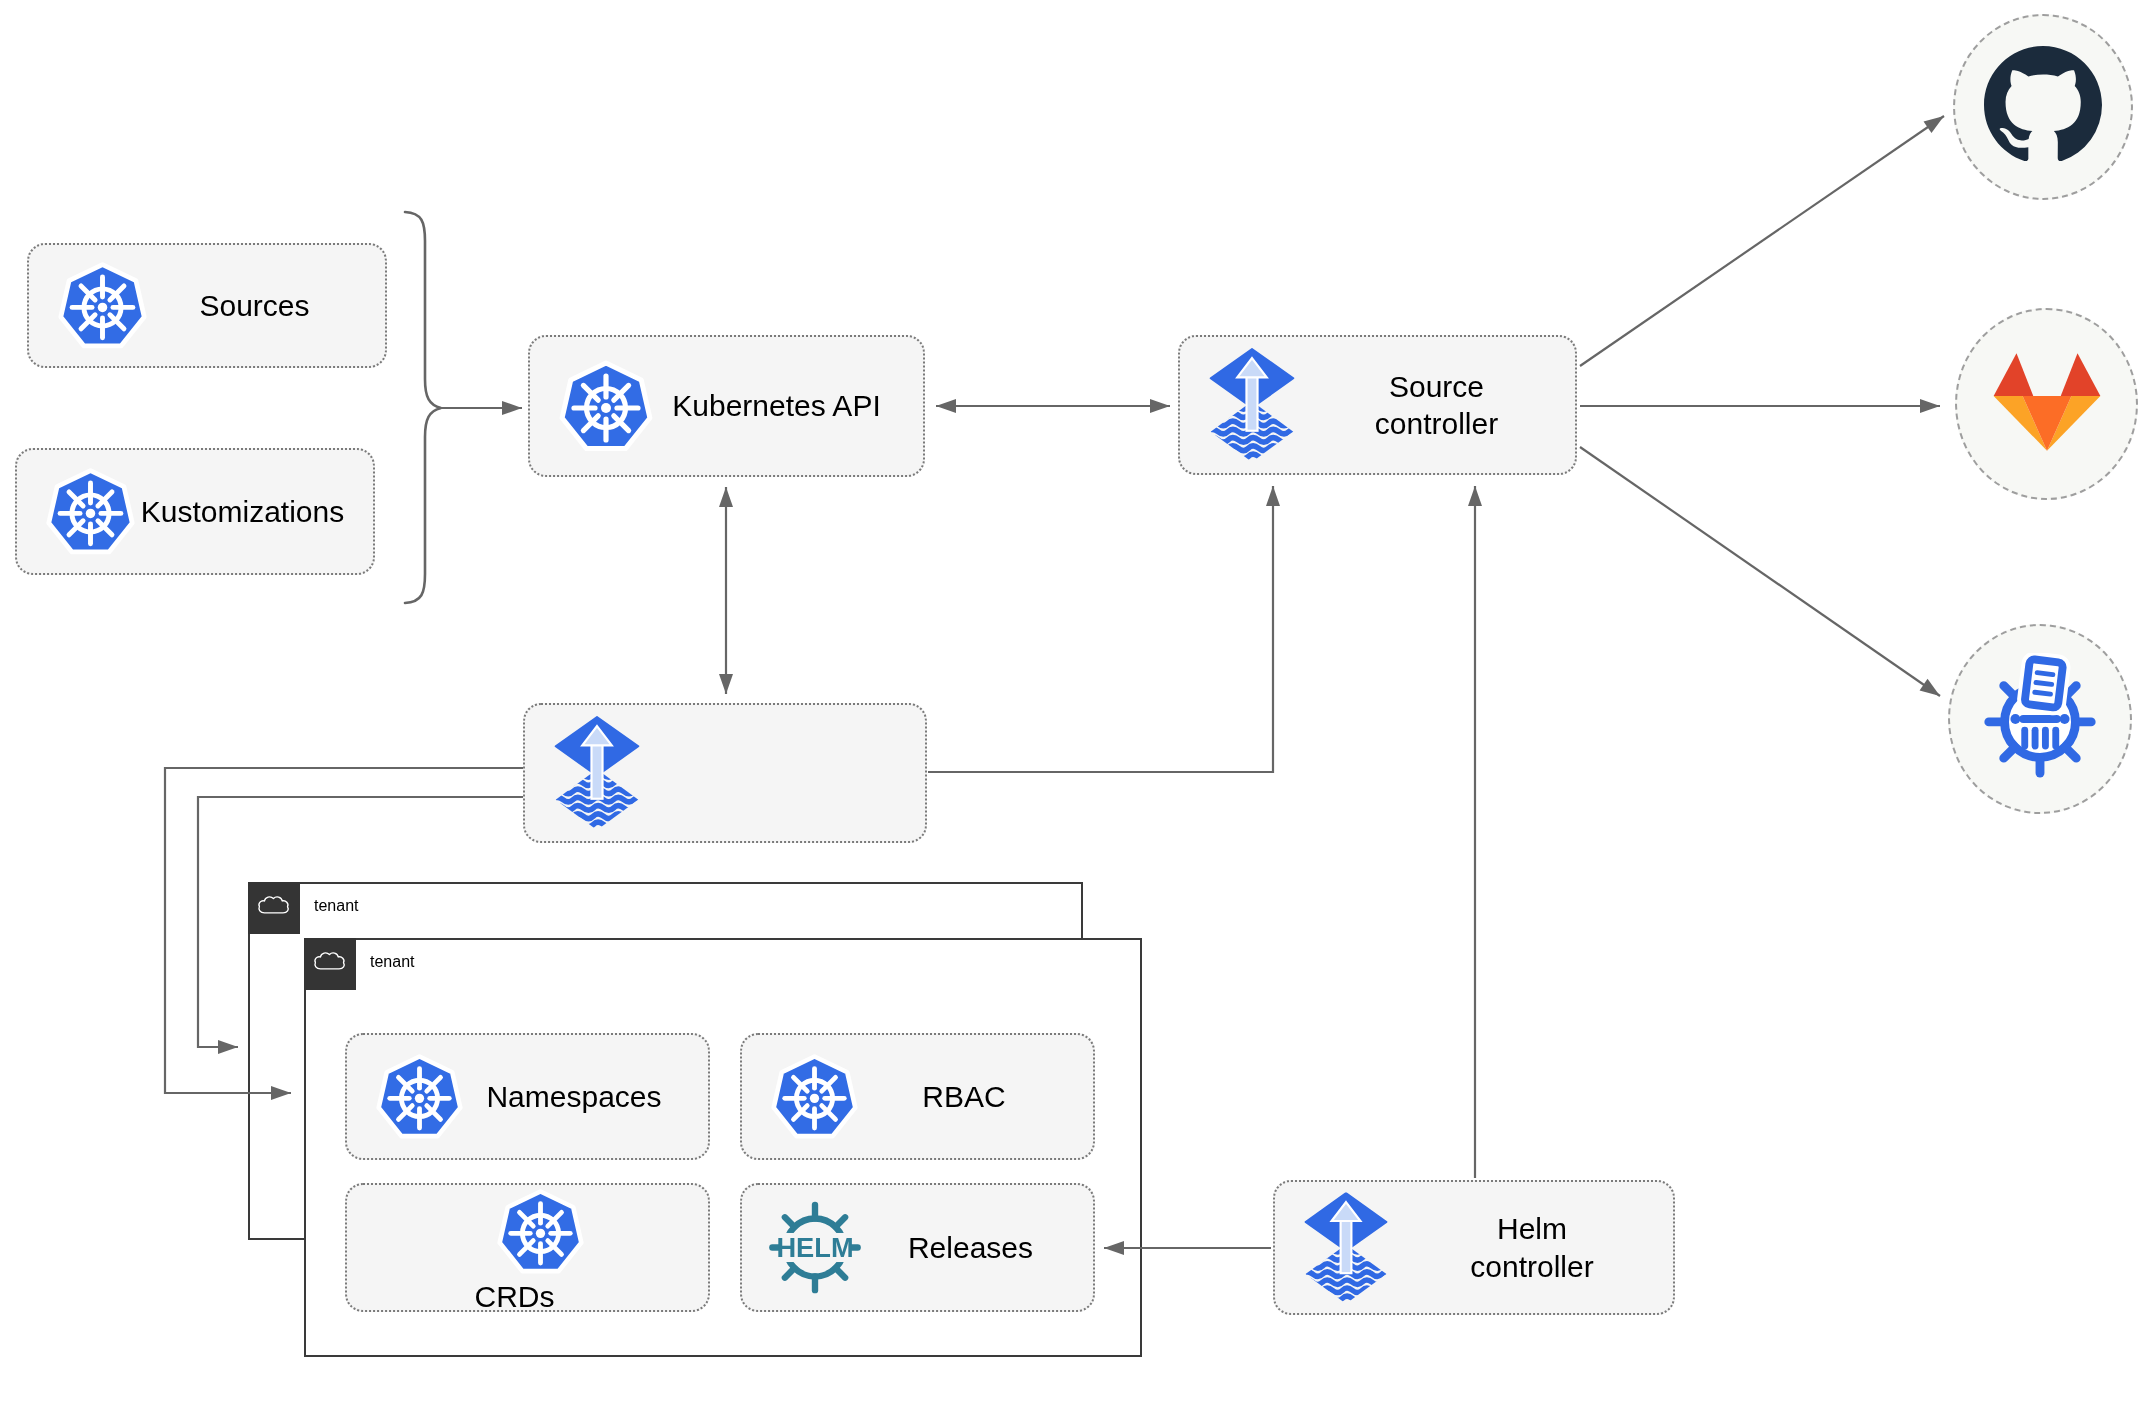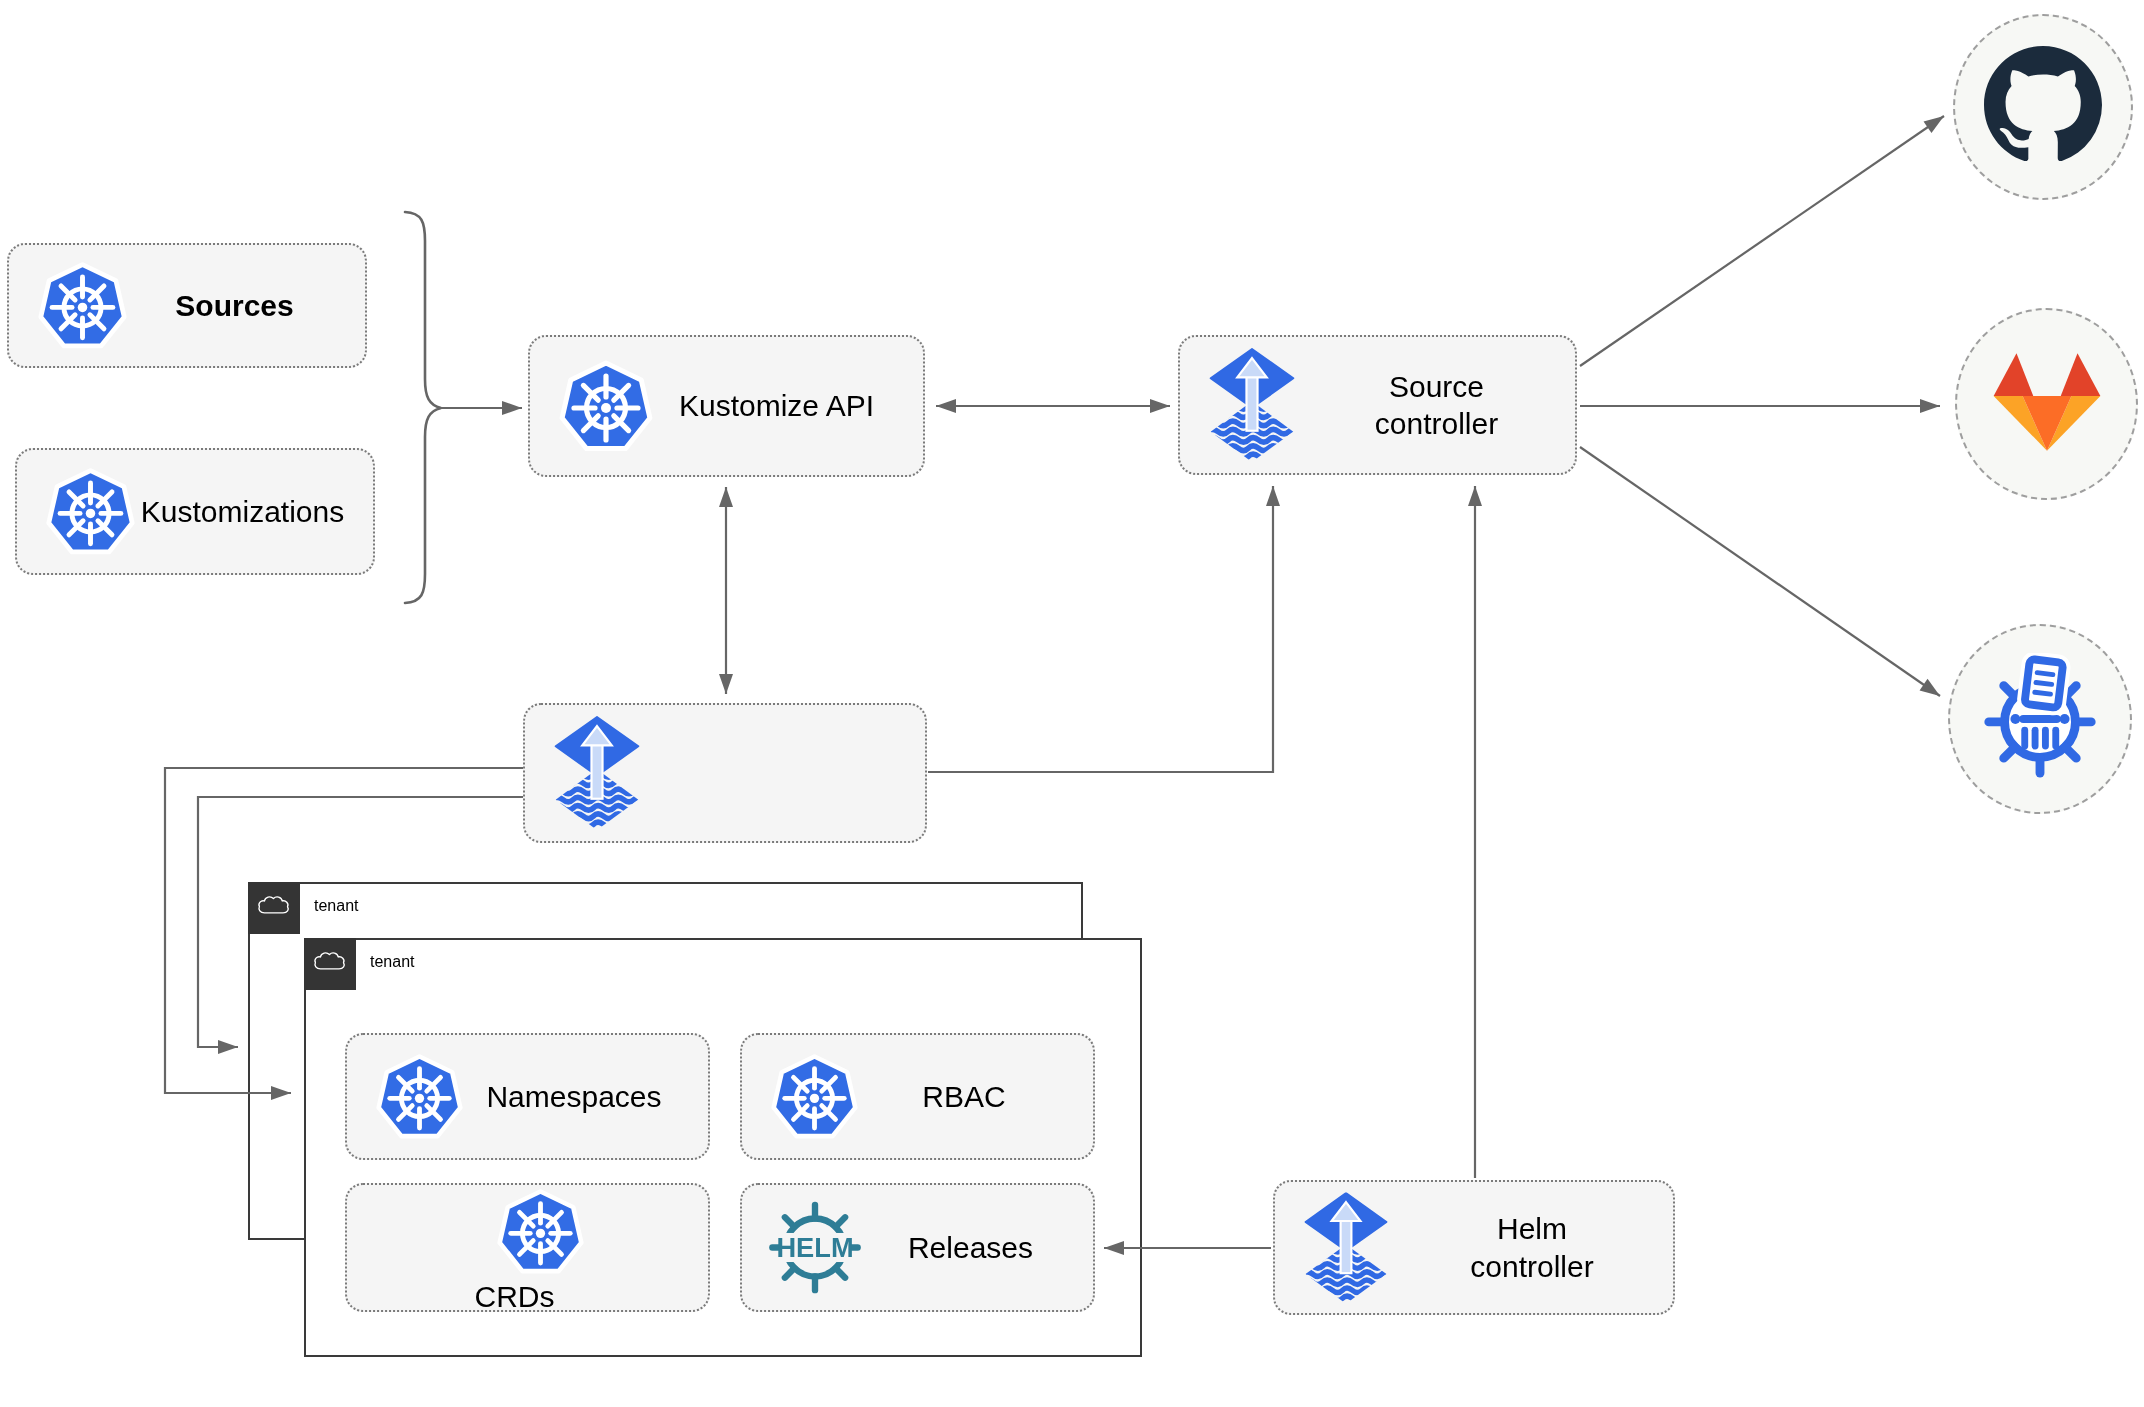--- a/index.html
+++ b/index.html
@@ -13,21 +13,21 @@
     background:#f5f5f5;border:2px dotted #7a7a7a;border-radius:18px;
     box-sizing:border-box;z-index:3;
   }
   .node .ic{flex:0 0 auto;margin-left:26px;display:flex;align-items:center;}
   .node .lbl{
     flex:1;text-align:center;font-size:30px;line-height:1.25;color:#000;
     padding-right:26px;
   }
   .node .lbl.two{max-width:190px;margin:0 auto;padding-right:0;}
   
-  #n-sources{left:7px;top:243px;width:360px;height:125px;font-weight:bold;}
+  #n-sources{left:27px;top:243px;width:360px;height:125px;}
   #n-kustomizations{left:15px;top:448px;width:360px;height:127px;}
   #n-api{left:528px;top:335px;width:397px;height:142px;}
   #n-source{left:1178px;top:335px;width:399px;height:140px;}
   #n-kustomize{left:523px;top:703px;width:404px;height:140px;}
   #n-helm{left:1273px;top:1180px;width:402px;height:135px;}
   #n-namespaces{left:345px;top:1033px;width:365px;height:127px;z-index:4;}
   #n-rbac{left:740px;top:1033px;width:355px;height:127px;z-index:4;}
   #n-crds{left:345px;top:1183px;width:365px;height:129px;z-index:4;flex-direction:column;}
   #n-releases{left:740px;top:1183px;width:355px;height:129px;z-index:4;}
   #n-releases .ic{margin-left:14px;justify-content:center;}
@@ -122,21 +122,21 @@
     </span>
     <span class="lbl">Kustomizations</span>
   </div>
 
   <div class="node" id="n-api">
     <span class="ic">
       <svg width="100" height="100" viewBox="0 0 100 100">
           <use href="#sym-k8s"></use>
         </svg>
     </span>
-    <span class="lbl">Kustomize API</span>
+    <span class="lbl">Kubernetes API</span>
   </div>
 
   <div class="node" id="n-source">
     <span class="ic">
       <svg width="92" height="114" viewBox="0 0 100 124">
           <use href="#sym-flux"></use>
         </svg>
     </span>
     <span class="lbl two">Source controller</span>
   </div>

